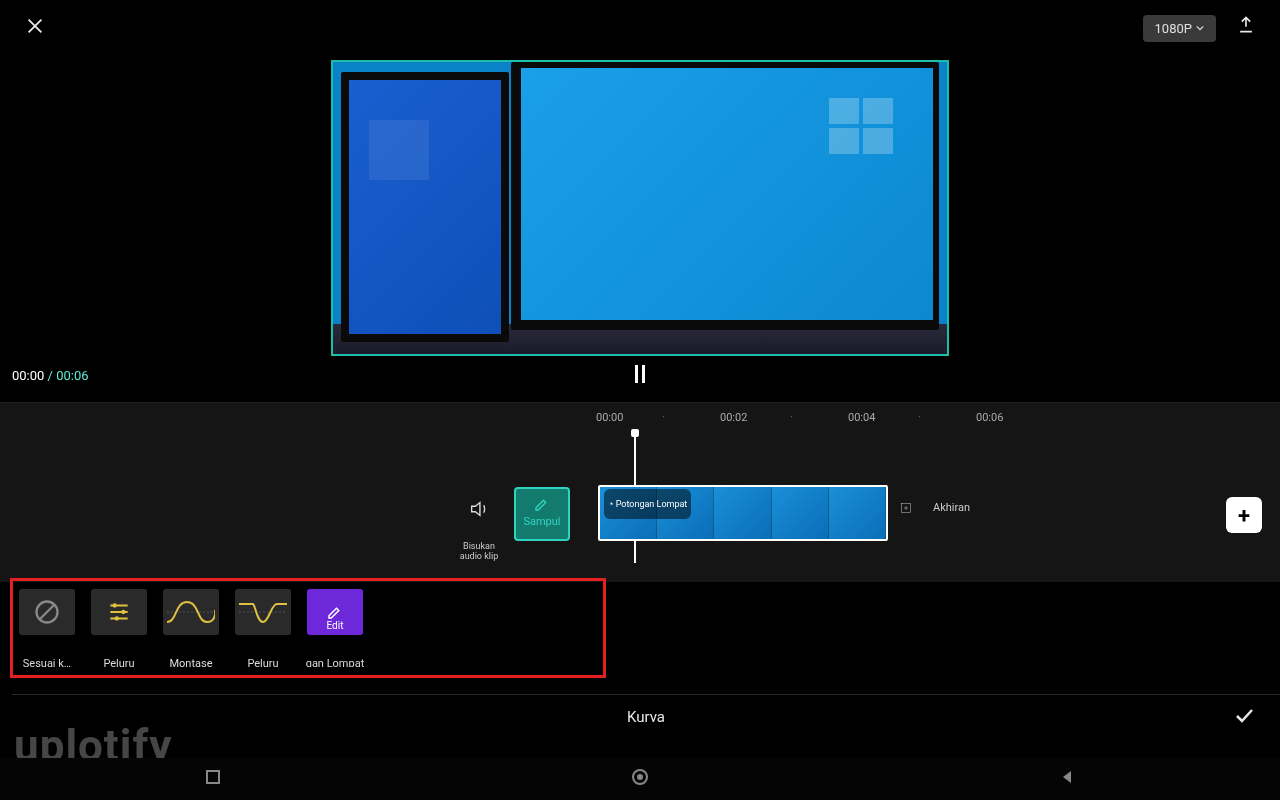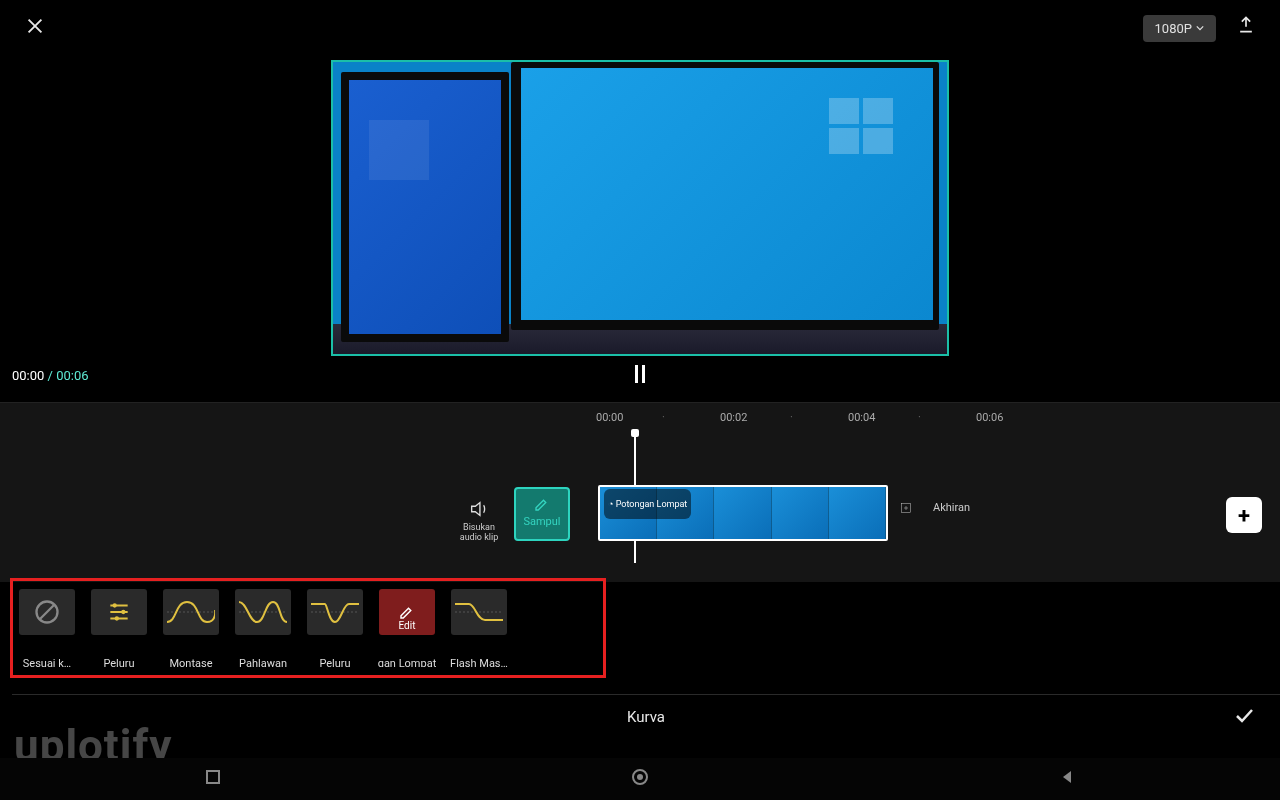--- a/index.html
+++ b/index.html
@@ -47,21 +47,21 @@
   .clip { position:absolute; left:598px; top:82px; width:290px; height:56px; border:2px solid #fff; border-radius:2px; background:#0a82c8; display:flex; }
   .clip .frame { flex:1; background:linear-gradient(135deg,#1a8fd8,#0a6eb8); border-right:1px solid rgba(0,0,0,0.3); }
   .clip .badge { position:absolute; top:2px; left:4px; font-size:9px; background:rgba(0,0,0,0.5); padding:10px 4px; border-radius:6px; }
   .akhiran { position:absolute; left:900px; top:98px; font-size:11px; color:#ccc; display:flex; align-items:center; gap:21px; }
   .plus-btn { position:absolute; right:18px; top:94px; width:36px; height:36px; background:#fff; border-radius:6px; display:flex; align-items:center; justify-content:center; color:#000; font-size:22px; font-weight:bold; }
 
   
   .presets-wrap { position:absolute; top:578px; left:10px; width:596px; height:100px; border:3px solid #e62020; padding:8px 4px; display:flex; gap:12px; }
   .preset { width:60px; text-align:center; font-size:11px; color:#ddd; overflow:hidden; white-space:nowrap; text-overflow:ellipsis; }
   .preset .box { width:56px; height:46px; background:#2a2a2a; border-radius:3px; margin:0 auto 22px; display:flex; align-items:center; justify-content:center; position:relative; }
-  .preset.active .box { background:#7f1d1d; }
+  .preset.active .box { background:#6d28d9; }
   .curve-svg { width:48px; height:32px; }
   .curve-svg path { stroke:#e0c040; stroke-width:2; fill:none; }
   .curve-svg .dash { stroke:#555; stroke-width:1; stroke-dasharray:2 2; }
   .preset.active .lbl-inside { position:absolute; bottom:4px; left:0; right:0; font-size:10px; color:#fff; }
 
   
   .bottombar { position:absolute; left:12px; right:0; top:694px; height:44px; border-top:1px solid #2a2a2a; display:flex; align-items:center; justify-content:center; font-size:15px; color:#e8e8e8; }
   .bottombar .check { position:absolute; right:24px; }
 
   
@@ -125,21 +125,21 @@
     <span style="left:848px">00:04</span>
     <span class="dot" style="left:918px">·</span>
     <span style="left:976px">00:06</span>
   </div>
   <div class="playhead"></div>
 
   <div class="btn-mute">
     <svg width="22" height="22" viewBox="0 0 24 24">
         <path d="M4 9v6h4l5 4V5L8 9H4z M17 8c1.5 1.5 1.5 6.5 0 8" stroke="#ddd" stroke-width="1.5" fill="none"></path>
       </svg>
-    <div style="line-height:1.1;margin-top:1px;white-space:normal">Bisukan audio klip</div>
+    <div style="line-height:1.1;margin-top:20px;white-space:normal">Bisukan audio klip</div>
   </div>
   <div class="btn-sampul">
     <svg width="18" height="18" viewBox="0 0 24 24" style="display:block;margin:0 auto 2px">
         <path d="M4 17l10-10 3 3L7 20H4v-3z" stroke="#34d4c0" stroke-width="1.8" fill="none"></path>
       </svg>
     <span>Sampul</span>
   </div>
 
   <div class="clip">
     <div class="badge">◔ <span>Potongan Lompat</span></div>
@@ -186,51 +186,33 @@
           <path class="dash" d="M0 16h48"></path>
           <path d="M0 26 C10 26 8 6 20 6 S30 26 40 26 48 14 48 14"></path>
         </svg>
       </div>
     <span>Montase</span>
   </div>
   <div class="preset">
     <div class="box">
         <svg class="curve-svg" viewBox="0 0 48 32">
           <path class="dash" d="M0 16h48"></path>
-          <path d="M0 6 C8 6 10 26 18 26 S26 6 34 6 40 26 48 26"></path>
-        </svg>
-      </div>
-    <span>Pahlawan</span>
-  </div>
-  <div class="preset">
-    <div class="box">
-        <svg class="curve-svg" viewBox="0 0 48 32">
-          <path class="dash" d="M0 16h48"></path>
           <path d="M0 8 C6 8 8 8 14 8 C16 8 18 26 24 26 S32 8 38 8 L48 8"></path>
         </svg>
       </div>
     <span>Peluru</span>
   </div>
   <div class="preset active">
     <div class="box">
       <svg width="18" height="18" viewBox="0 0 24 24">
           <path d="M4 17l10-10 3 3L7 20H4v-3z" stroke="#fff" stroke-width="2" fill="none"></path>
         </svg>
       <span class="lbl-inside">Edit</span>
     </div>
     <span>gan Lompat</span>
-  </div>
-  <div class="preset">
-    <div class="box">
-        <svg class="curve-svg" viewBox="0 0 48 32">
-          <path class="dash" d="M0 16h48"></path>
-          <path d="M0 8 L14 8 C20 8 22 24 30 24 L48 24"></path>
-        </svg>
-      </div>
-    <span>Flash Mas…</span>
   </div>
 </div>
 
 <div class="bottombar">
   <span>Kurva</span>
   <span class="check">
     <svg width="24" height="24" viewBox="0 0 24 24">
         <path d="M5 13l5 5L20 7" stroke="#e8e8e8" stroke-width="2.5" fill="none"></path>
       </svg>
   </span>

